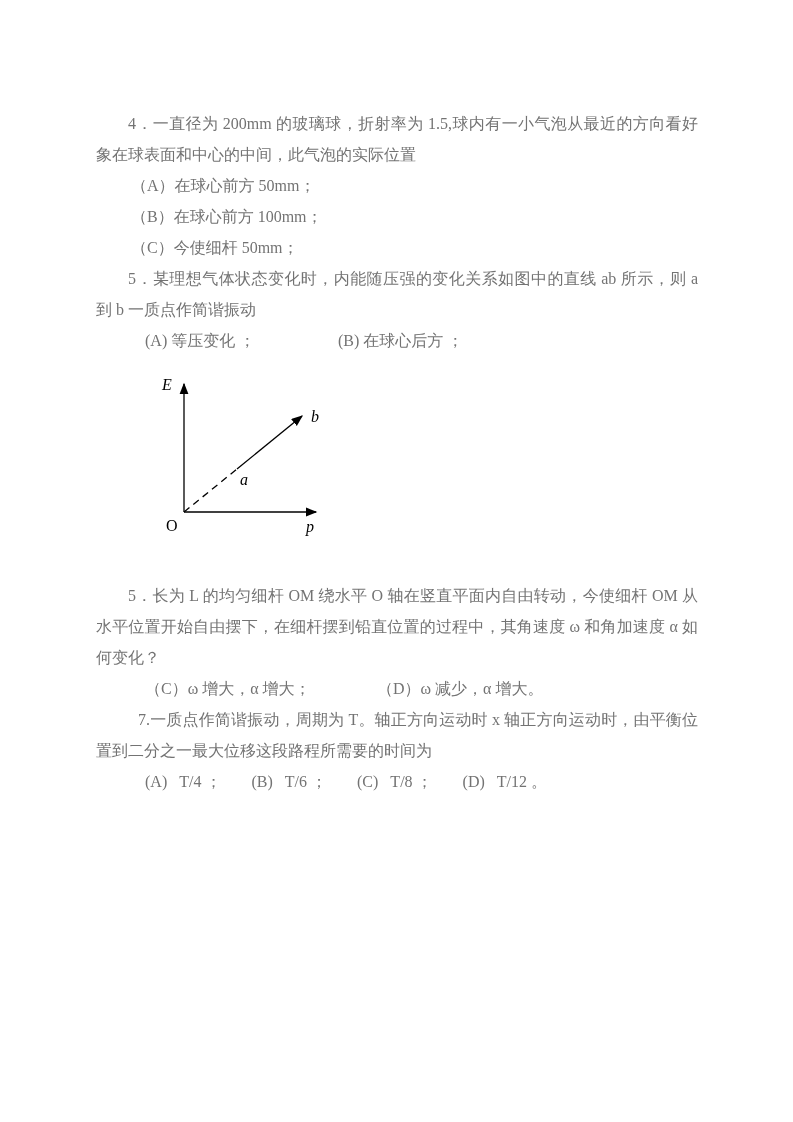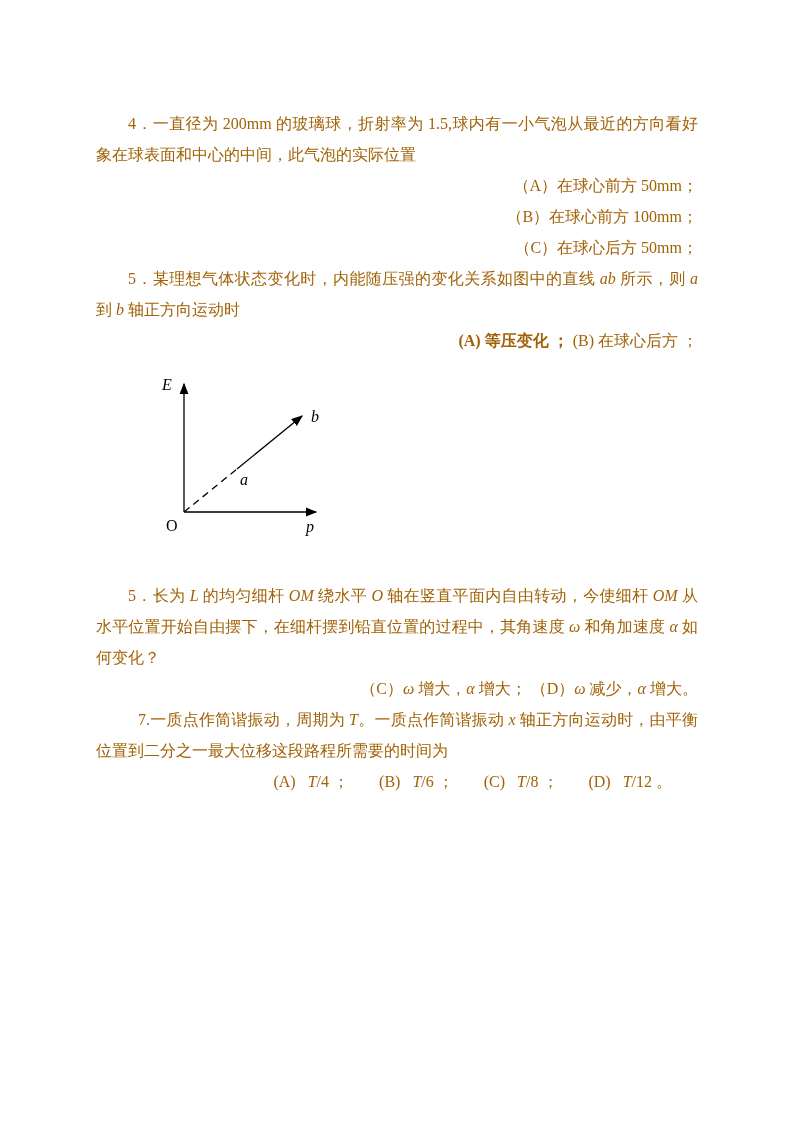--- a/index.html
+++ b/index.html
@@ -7,40 +7,40 @@
     padding: 0;
     background: #ffffff;
   }
   .page {
     position: relative;
     width: 793px;
     height: 1122px;
     box-sizing: border-box;
     padding: 108px 95px 0 96px;
     background: #ffffff;
-    color: #a16207;
+    color: #737373;
     font-family: "Liberation Serif", "DejaVu Serif", serif;
     font-size: 16px;
     line-height: 31px;
     overflow: hidden;
   }
-  p { margin: 0; text-align: right; }
+  p { margin: 0; }
   .stem {
     text-indent: 32px;
     text-align: justify;
   }
   .stem.deep-indent { text-indent: 42px; }
   .option { padding-left: 35px; }
   .opt-row { padding-left: 49px; }
   .opt-row .col { display: inline-block; }
-  .q5 .col { width: 189px; font-weight: bold; }
+  .q5 .col { width: 189px; }
   .q6 .col { width: 228px; }
   .q7opts { padding-left: 49px; }
   .q7opts .opt7 { margin-right: 26px; }
-  .it { font-style: italic; }
+  .it { }
   .diagram {
     margin: 16px 0 36px 58px;
   }
   .diagram svg { display: block; }
   .axis { stroke: #000; stroke-width: 1.3; fill: none; }
   .dashed { stroke-dasharray: 7 5; }
   .lbl {
     font-family: "Liberation Serif", "DejaVu Serif", serif;
     font-size: 16px;
     fill: #000;
@@ -49,25 +49,25 @@
 </style>
 </head>
 <body>
 
 <div class="page">
 
   <section>
     <p class="stem"><span>4．一直径为 200mm 的玻璃球，折射率为 1.5,球内有一小气泡从最近的方向看好象在球表面和中心的中间，此气泡的实际位置</span></p>
     <p class="option">（A）在球心前方 50mm；</p>
     <p class="option">（B）在球心前方 100mm；</p>
-    <p class="option">（C）在球心后方 50mm；</p>
+    <p class="option">（C）今使细杆 50mm；</p>
   </section>
 
   <section>
-    <p class="stem"><span>5．某理想气体状态变化时，内能随压强的变化关系如图中的直线 </span><span class="it">ab</span><span> 所示，则 </span><span class="it">a</span><span> 到 </span><span class="it">b</span><span> 轴正方向运动时</span></p>
+    <p class="stem"><span>5．某理想气体状态变化时，内能随压强的变化关系如图中的直线 </span><span class="it">ab</span><span> 所示，则 </span><span class="it">a</span><span> 到 </span><span class="it">b</span><span> 一质点作简谐振动</span></p>
     <p class="opt-row q5">
       <span class="col">(A) 等压变化 ；</span>
       <span>(B) 在球心后方 ；</span>
     </p>
   </section>
 
   <figure class="diagram">
     <svg width="280" height="172" viewBox="0 0 280 172">
       <defs>
         <marker id="ah" markerWidth="10" markerHeight="8" refX="8" refY="3.5" orient="auto">
@@ -88,21 +88,21 @@
 
   <section>
     <p class="stem"><span>5．长为 </span><span class="it">L</span><span> 的均匀细杆 </span><span class="it">OM</span><span> 绕水平 </span><span class="it">O</span><span> 轴在竖直平面内自由转动，今使细杆 </span><span class="it">OM</span><span> 从水平位置开始自由摆下，在细杆摆到铅直位置的过程中，其角速度 </span><span class="it">ω</span><span> 和角加速度 </span><span class="it">α</span><span> 如何变化？</span></p>
     <p class="opt-row q6">
       <span class="col"><span>（C）</span><span class="it">ω</span><span> 增大，</span><span class="it">α</span><span> 增大；</span></span>
       <span><span>（D）</span><span class="it">ω</span><span> 减少，</span><span class="it">α</span><span> 增大。</span></span>
     </p>
   </section>
 
   <section>
-    <p class="stem deep-indent"><span>7.一质点作简谐振动，周期为 </span><span class="it">T</span><span>。一质点作简谐振动 </span><span class="it">x</span><span> 轴正方向运动时，由平衡位置到二分之一最大位移这段路程所需要的时间为</span></p>
+    <p class="stem deep-indent"><span>7.一质点作简谐振动，周期为 </span><span class="it">T</span><span>。轴正方向运动时 </span><span class="it">x</span><span> 轴正方向运动时，由平衡位置到二分之一最大位移这段路程所需要的时间为</span></p>
     <p class="q7opts">
       <span class="opt7"><span>(A)&nbsp;&nbsp;&nbsp;</span><span class="it">T</span><span>/4 ；</span></span>
       <span class="opt7"><span>(B)&nbsp;&nbsp;&nbsp;</span><span class="it">T</span><span>/6 ；</span></span>
       <span class="opt7"><span>(C)&nbsp;&nbsp;&nbsp;</span><span class="it">T</span><span>/8 ；</span></span>
       <span class="opt7"><span>(D)&nbsp;&nbsp;&nbsp;</span><span class="it">T</span><span>/12 。</span></span>
     </p>
   </section>
 
 </div>
 

